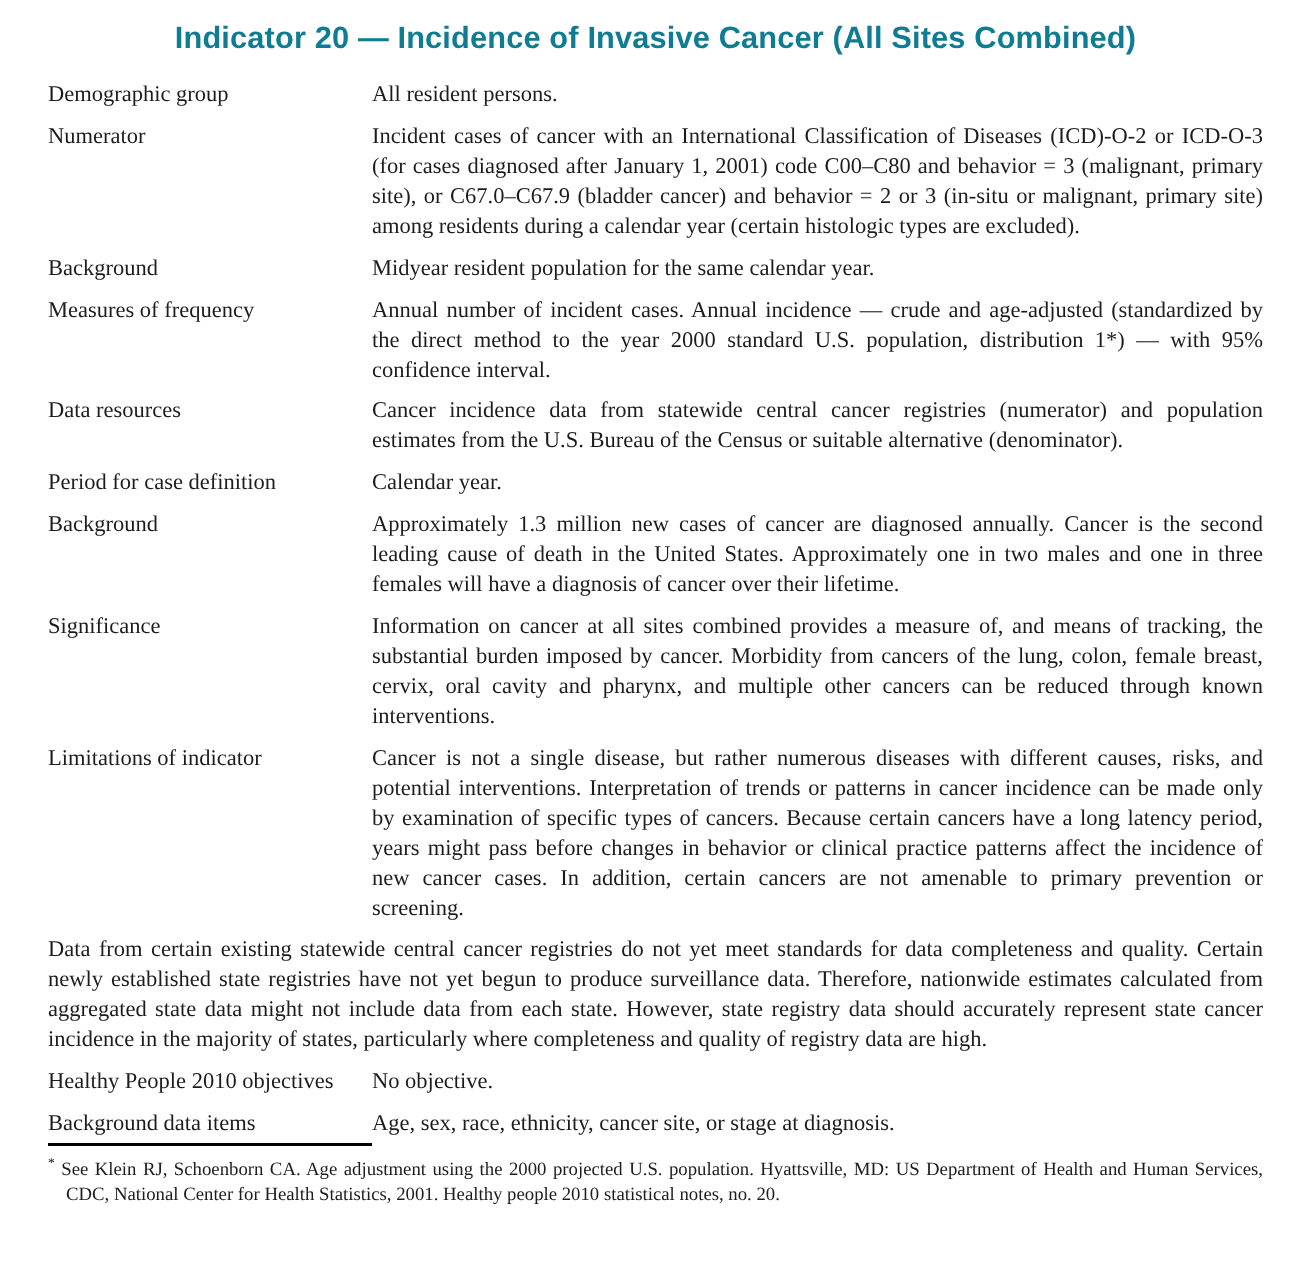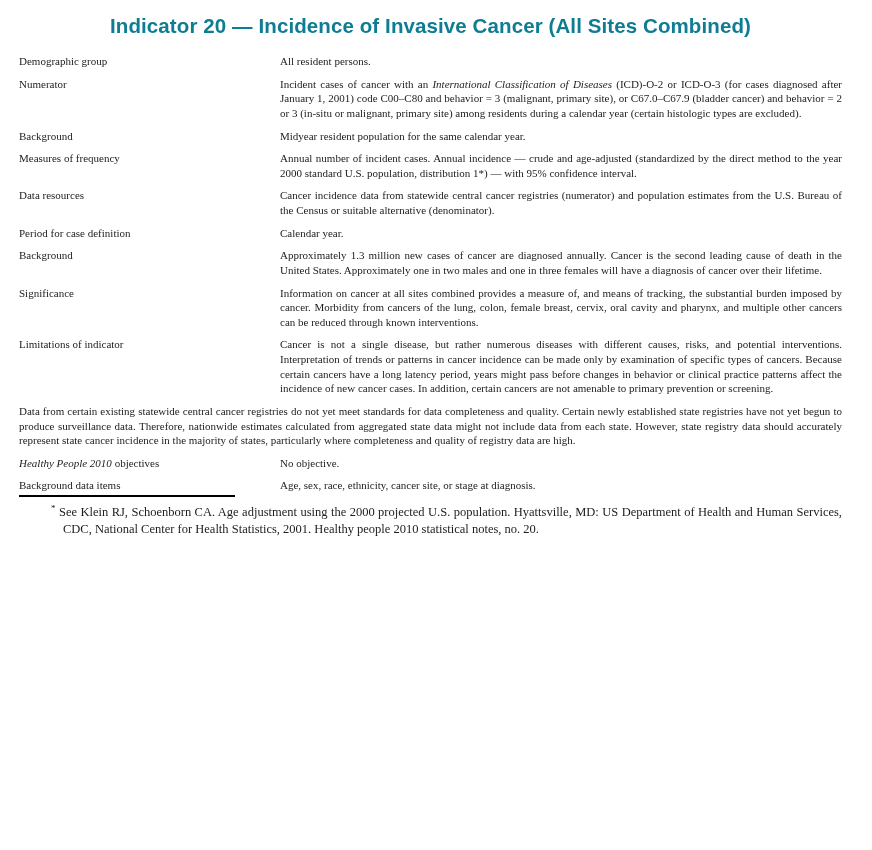--- a/index.html
+++ b/index.html
@@ -4,58 +4,56 @@
 <style>
   :root { --title-color: #0e7c93; --text-color: #1c1c1c; }
   * { box-sizing: border-box; margin: 0; padding: 0; }
   body {
     width: 872px; height: 850px;
     background: #ffffff;
     font-family: "Liberation Serif", serif;
     color: var(--text-color);
     overflow: hidden;
   }
-  .page { width: 872px; height: 648px; padding: 10px 30px 0 19px; }
+  .page { width: 872px; height: 648px; padding: 10px 30px 0 32px; }
   .doc-title {
     font-family: "Liberation Sans", sans-serif;
     font-weight: bold;
     font-size: 20.5px;
     color: var(--title-color);
     text-align: center;
     margin: 4px 0 16px 0;
     letter-spacing: 0.1px;
   }
   .def-row {
     display: flex;
     margin-bottom: 8px;
-    font-size: 11px;
+    font-size: 15px;
     line-height: 1.33;
-    gap: 45px;
   }
   .def-label {
     flex: 0 0 216px;
     padding-right: 10px;
   }
   .def-text {
     flex: 1 1 auto;
     text-align: justify;
   }
-  .italic { font-style: italic; }
+  .italic { }
   .footnote-rule {
     width: 216px;
     border-top: 2px solid #000000;
     margin: 2px 0 5px 0;
   }
   .footnote {
     font-size: 12.5px;
     line-height: 1.35;
     padding-left: 12px;
     text-indent: -12px;
     text-align: justify;
-    margin-left: 32px;
   }
   .footnote sup { font-size: 9px; }
 </style>
 </head>
 <body>
 
 <div class="page">
 
   <h1 class="doc-title">Indicator 20 — Incidence of Invasive Cancer (All Sites Combined)</h1>
 

